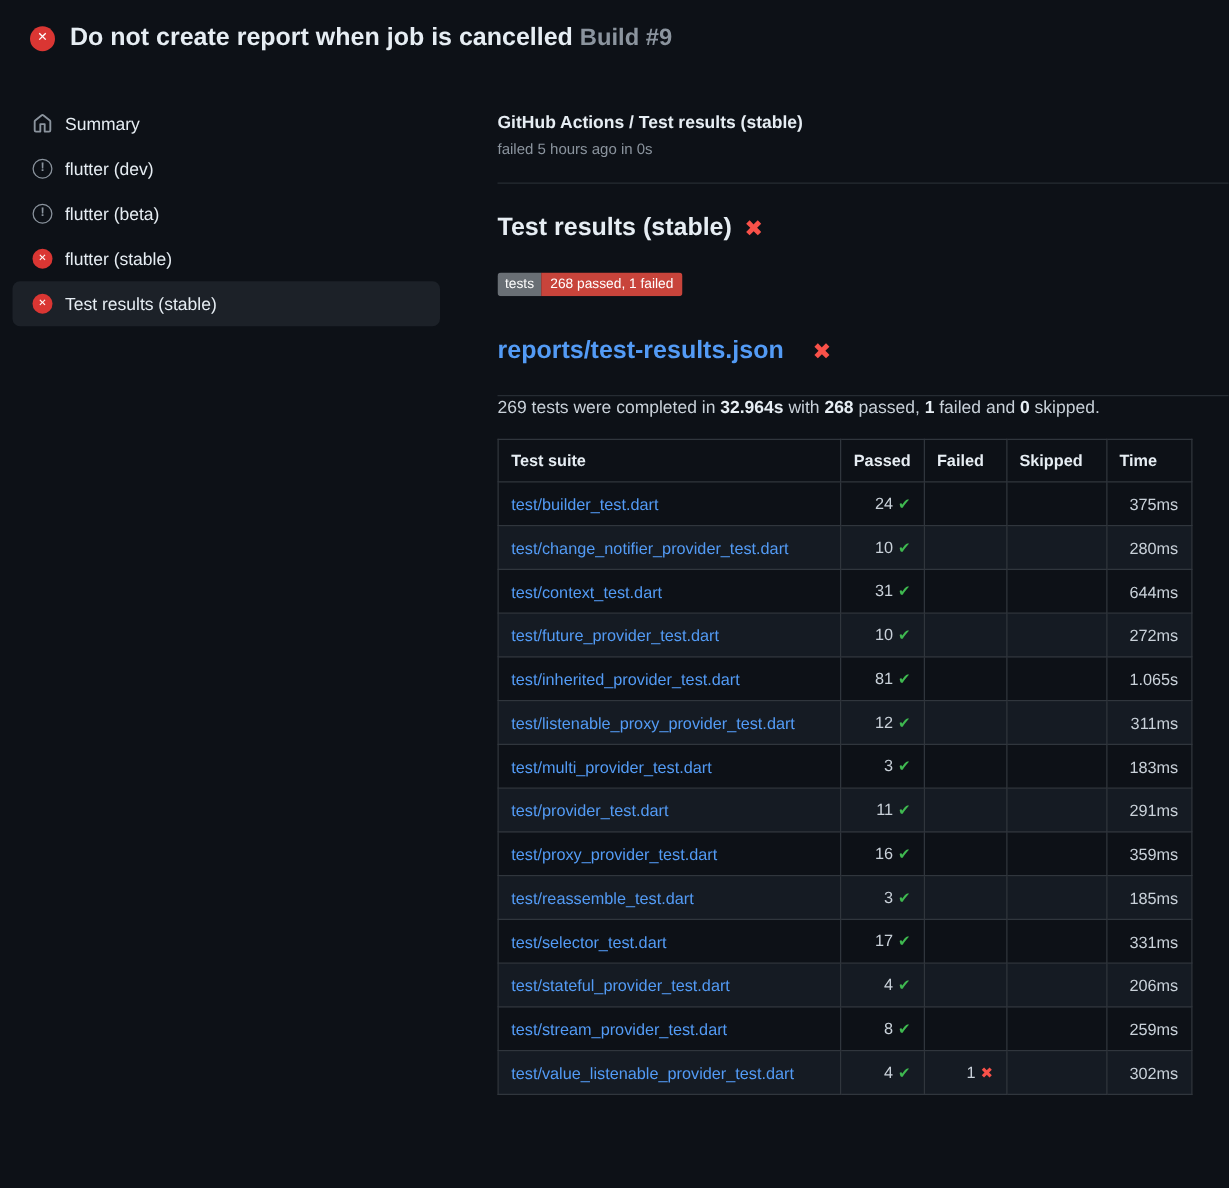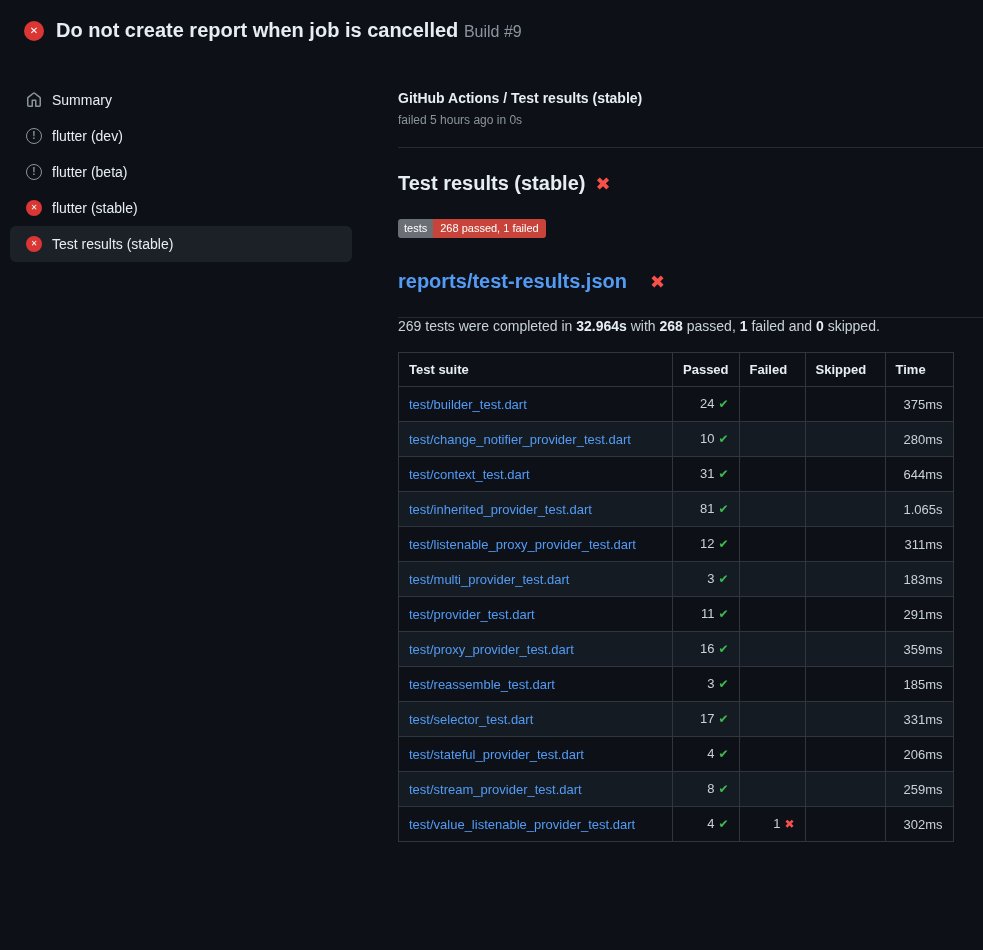--- a/index.html
+++ b/index.html
@@ -10,21 +10,21 @@
   }
   *{box-sizing:border-box;margin:0;padding:0;}
   html,body{width:983px;height:950px;overflow:hidden;}
   body{
     background:var(--bg); color:var(--text);
     font-family:"Liberation Sans","DejaVu Sans",sans-serif; font-size:14px;
   }
   
   header{display:flex;align-items:center;gap:12px;padding:17px 24px 13px 24px;}
   .h-title{font-size:20px;font-weight:700;color:var(--heading);}
-  .h-build{font-size:16px;font-weight:400;color:var(--muted);}
+  .h-build{font-size:19px;font-weight:700;color:var(--muted);}
   h1{font-size:20px;font-weight:400;line-height:26px;}
   .status-icon{
     width:16px;height:16px;min-width:16px;border-radius:50%;
     display:inline-flex;align-items:center;justify-content:center;
     font-weight:700;line-height:1;
   }
   .status-icon.failed{background:var(--red-fill);color:#fff;font-size:8px;}
   .status-icon.cancelled{border:1.5px solid var(--muted);color:var(--muted);font-size:10px;}
   .status-icon.big{width:20px;height:20px;min-width:20px;font-size:10px;}
   
@@ -160,20 +160,27 @@
             <td class="time-cell">280ms</td>
           </tr>
           <tr>
             <td><a href="#">test/context_test.dart</a></td>
             <td class="num-cell"><span>31</span><span class="mark check">✔</span></td>
             <td class="num-cell"></td>
             <td></td>
             <td class="time-cell">644ms</td>
           </tr>
           <tr>
+            <td><a href="#">test/future_provider_test.dart</a></td>
+            <td class="num-cell"><span>10</span><span class="mark check">✔</span></td>
+            <td class="num-cell"></td>
+            <td></td>
+            <td class="time-cell">272ms</td>
+          </tr>
+          <tr>
             <td><a href="#">test/inherited_provider_test.dart</a></td>
             <td class="num-cell"><span>81</span><span class="mark check">✔</span></td>
             <td class="num-cell"></td>
             <td></td>
             <td class="time-cell">1.065s</td>
           </tr>
           <tr>
             <td><a href="#">test/listenable_proxy_provider_test.dart</a></td>
             <td class="num-cell"><span>12</span><span class="mark check">✔</span></td>
             <td class="num-cell"></td>

